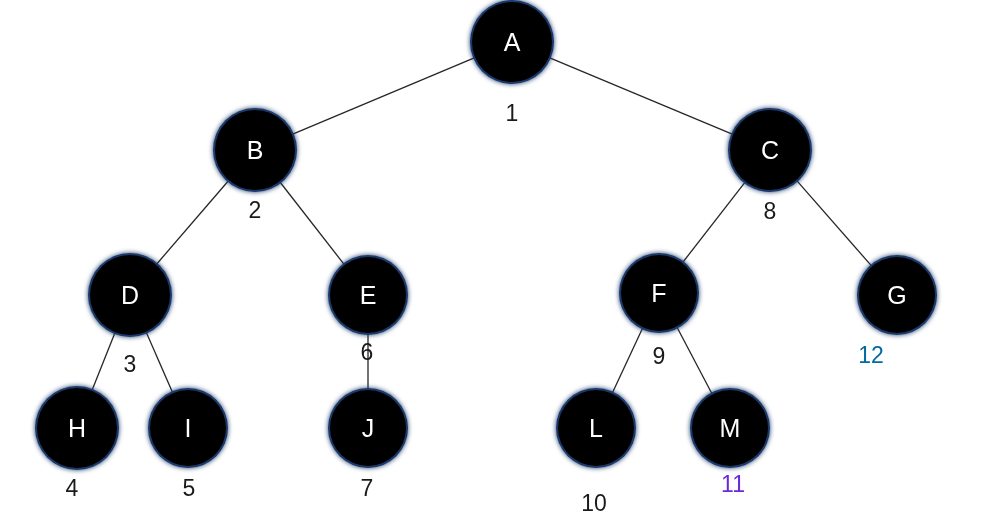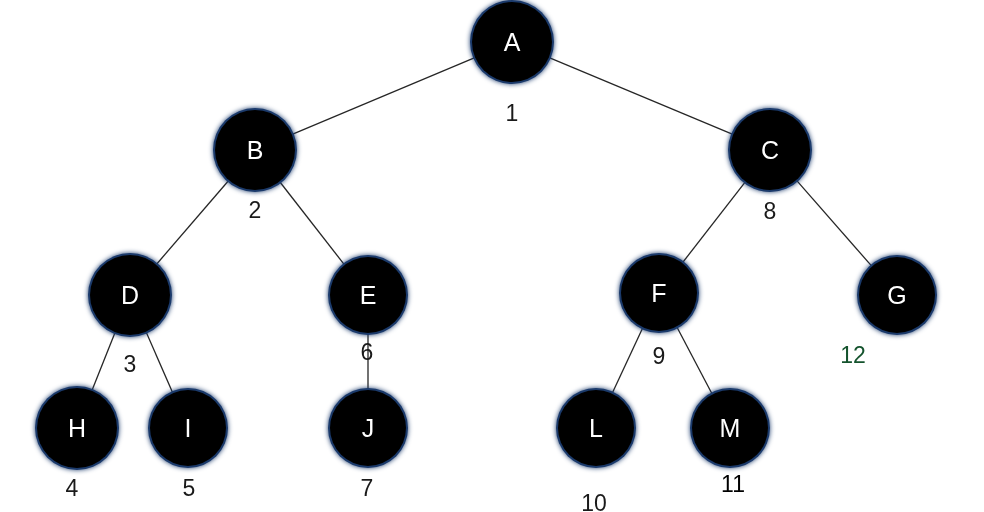--- a/index.html
+++ b/index.html
@@ -102,35 +102,35 @@
         <span class="node-letter" style="color: rgb(255, 255, 255);">E</span>
       </div>
       <div class="node-index" style="left: 367px; top: 352px; color: rgb(26, 26, 26);">6</div>
       <div class="node" style="left: 621px; top: 255px; width: 76px; height: 76px; background: rgb(0, 0, 0); box-shadow: rgb(27, 58, 107) 0px 0px 0px 2px, rgb(27, 58, 107) 0px 0px 5px 2px;">
         <span class="node-letter" style="color: rgb(255, 255, 255);">F</span>
       </div>
       <div class="node-index" style="left: 659px; top: 356px; color: rgb(26, 26, 26);">9</div>
       <div class="node" style="left: 859px; top: 257px; width: 76px; height: 76px; background: rgb(0, 0, 0); box-shadow: rgb(27, 58, 107) 0px 0px 0px 2px, rgb(27, 58, 107) 0px 0px 5px 2px;">
         <span class="node-letter" style="color: rgb(255, 255, 255);">G</span>
       </div>
-      <div class="node-index" style="left: 853px; top: 355px; color: #14532d;">12</div>
+      <div class="node-index" style="left: 871px; top: 355px; color: #0369a1;">12</div>
       <div class="node" style="left: 37px; top: 388px; width: 80px; height: 80px; background: rgb(0, 0, 0); box-shadow: rgb(27, 58, 107) 0px 0px 0px 2px, rgb(27, 58, 107) 0px 0px 5px 2px;">
         <span class="node-letter" style="color: rgb(255, 255, 255);">H</span>
       </div>
       <div class="node-index" style="left: 72px; top: 488px; color: rgb(26, 26, 26);">4</div>
       <div class="node" style="left: 150px; top: 390px; width: 76px; height: 76px; background: rgb(0, 0, 0); box-shadow: rgb(27, 58, 107) 0px 0px 0px 2px, rgb(27, 58, 107) 0px 0px 5px 2px;">
         <span class="node-letter" style="color: rgb(255, 255, 255);">I</span>
       </div>
       <div class="node-index" style="left: 189px; top: 488px; color: rgb(26, 26, 26);">5</div>
       <div class="node" style="left: 330px; top: 390px; width: 76px; height: 76px; background: rgb(0, 0, 0); box-shadow: rgb(27, 58, 107) 0px 0px 0px 2px, rgb(27, 58, 107) 0px 0px 5px 2px;">
         <span class="node-letter" style="color: rgb(255, 255, 255);">J</span>
       </div>
       <div class="node-index" style="left: 367px; top: 488px; color: rgb(26, 26, 26);">7</div>
       <div class="node" style="left: 558px; top: 390px; width: 76px; height: 76px; background: rgb(0, 0, 0); box-shadow: rgb(27, 58, 107) 0px 0px 0px 2px, rgb(27, 58, 107) 0px 0px 5px 2px;">
         <span class="node-letter" style="color: rgb(255, 255, 255);">L</span>
       </div>
       <div class="node-index" style="left: 594px; top: 503px; color: rgb(26, 26, 26);">10</div>
       <div class="node" style="left: 692px; top: 390px; width: 76px; height: 76px; background: rgb(0, 0, 0); box-shadow: rgb(27, 58, 107) 0px 0px 0px 2px, rgb(27, 58, 107) 0px 0px 5px 2px;">
         <span class="node-letter" style="color: rgb(255, 255, 255);">M</span>
       </div>
-      <div class="node-index" style="left: 733px; top: 484px; color: #000000;">11</div>
+      <div class="node-index" style="left: 733px; top: 484px; color: #6d28d9;">11</div>
     </div>
 </div>
 
 </body></html>

